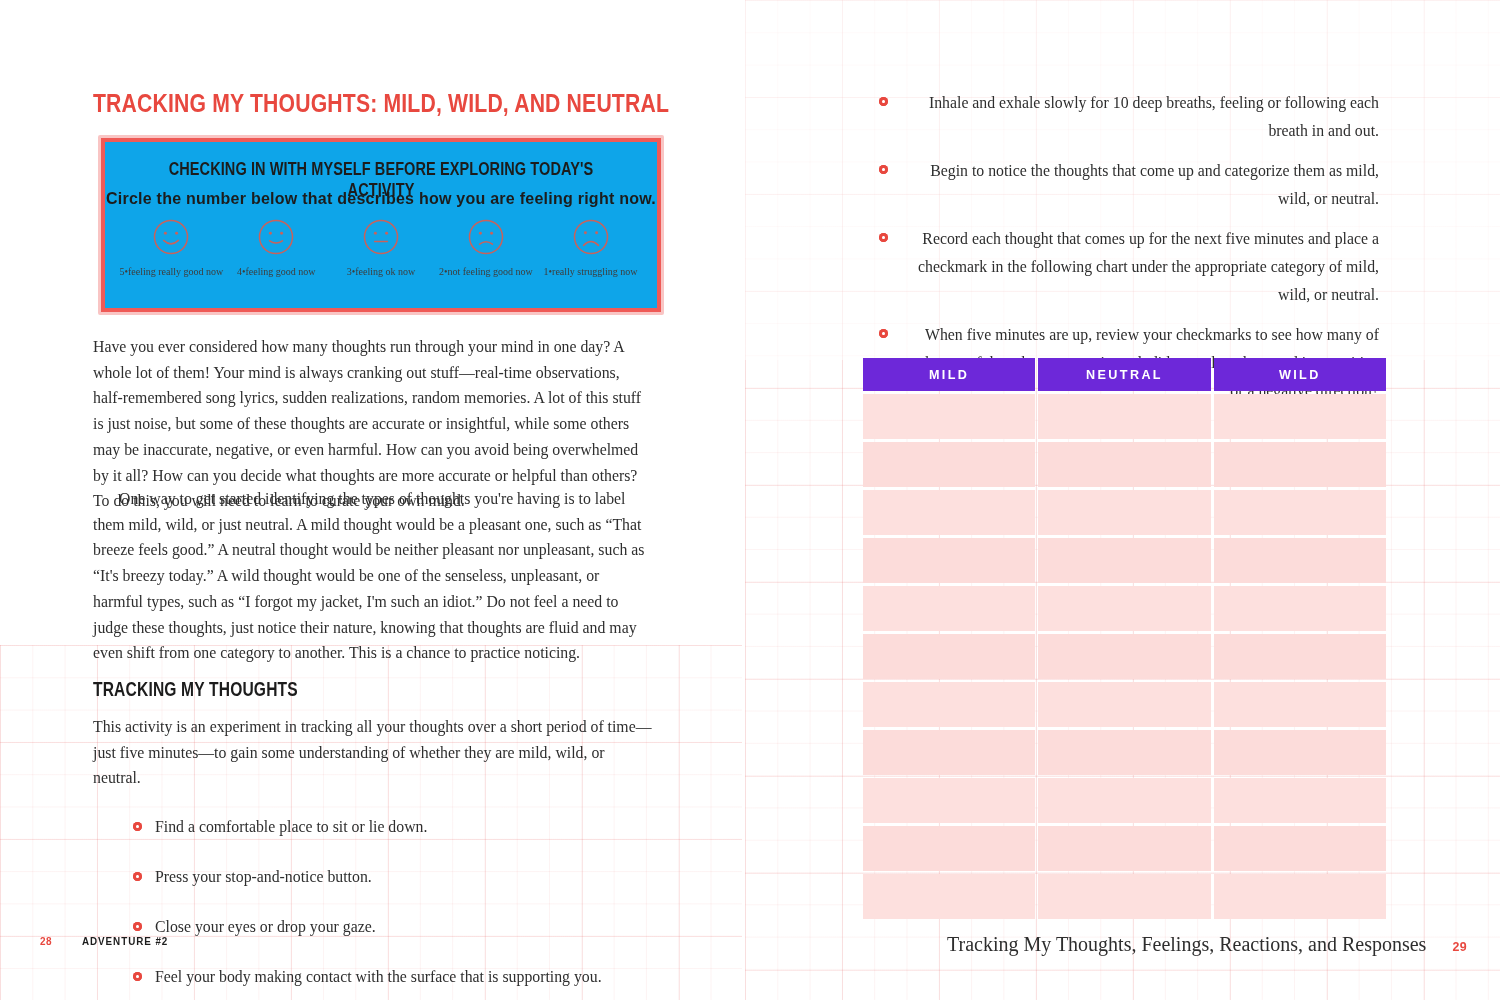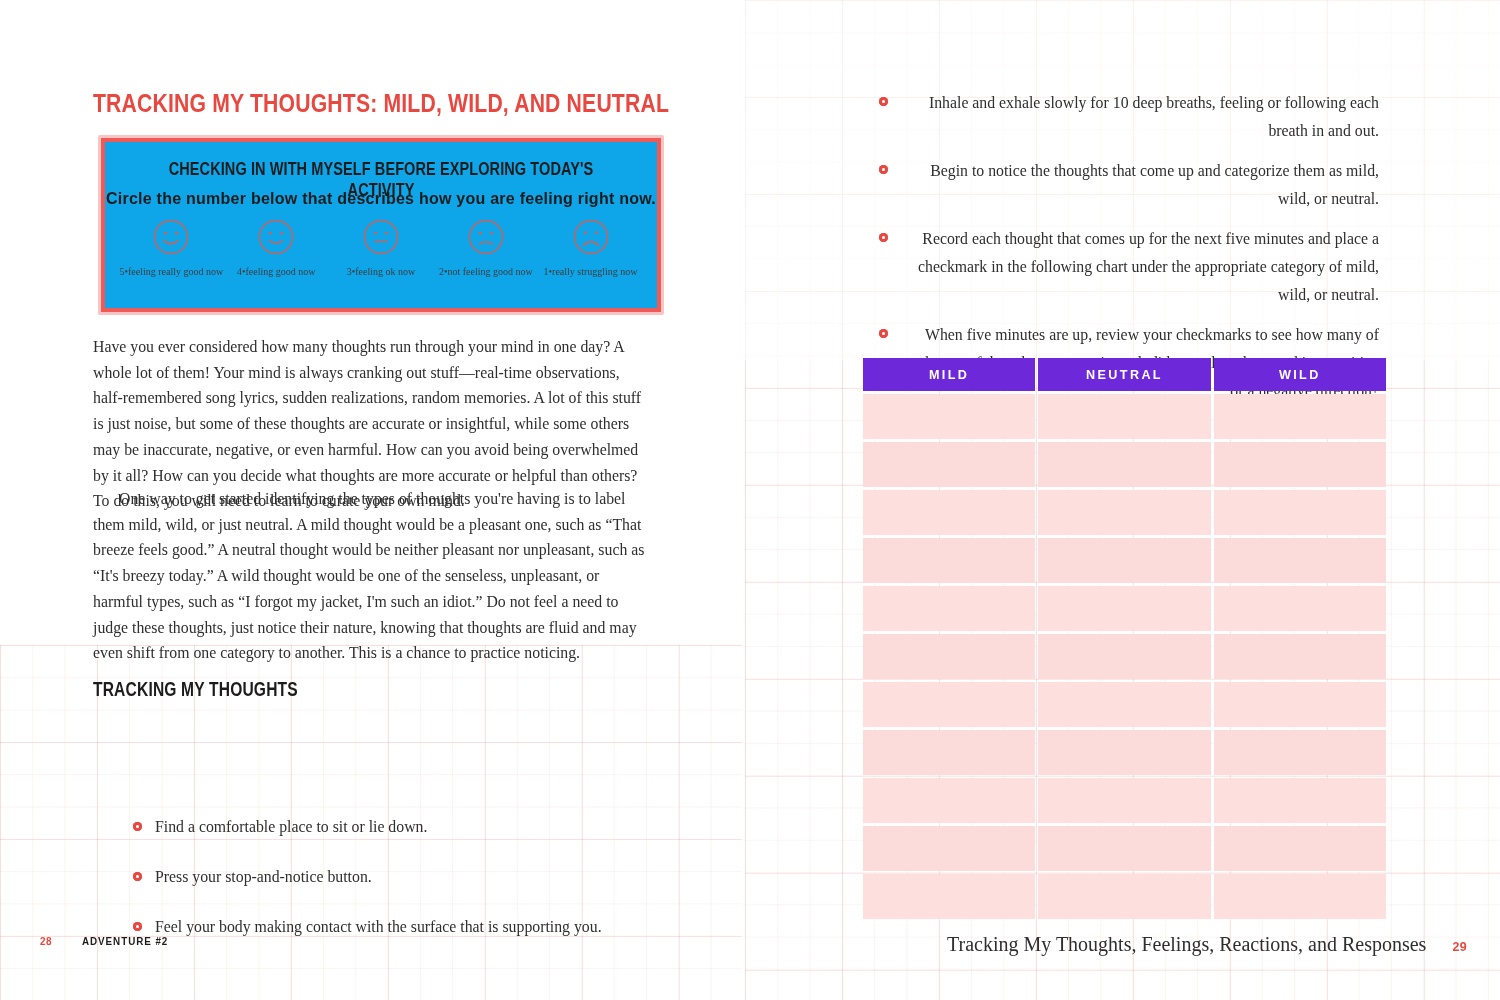--- a/index.html
+++ b/index.html
@@ -261,24 +261,26 @@
           <div class="face-label">1•really struggling now</div>
         </div>
 
       </div>
     </div>
 
     <div class="body-col" id="para1">Have you ever considered how many thoughts run through your mind in one day? A whole lot of them! Your mind is always cranking out stuff—real-time observations, half-remembered song lyrics, sudden realizations, random memories. A lot of this stuff is just noise, but some of these thoughts are accurate or insightful, while some others may be inaccurate, negative, or even harmful. How can you avoid being overwhelmed by it all? How can you decide what thoughts are more accurate or helpful than others? To do this, you will need to learn to curate your own mind.</div>
     <div class="body-col" id="para2">One way to get started identifying the types of thoughts you're having is to label them mild, wild, or just neutral. A mild thought would be a pleasant one, such as “That breeze feels good.” A neutral thought would be neither pleasant nor unpleasant, such as “It's breezy today.” A wild thought would be one of the senseless, unpleasant, or harmful types, such as “I forgot my jacket, I'm such an idiot.” Do not feel a need to judge these thoughts, just notice their nature, knowing that thoughts are fluid and may even shift from one category to another. This is a chance to practice noticing.</div>
 
     <div id="section-heading">TRACKING MY THOUGHTS</div>
+    <div class="body-col" id="para3">This activity is an experiment in tracking all your thoughts over a short period of time—just five minutes—to gain some understanding of whether they are mild, wild, or neutral.</div>
 
     <ul class="bullets" id="left-bullets">
       <li><span class="bullet-dot"></span><span>Find a comfortable place to sit or lie down.</span></li>
       <li><span class="bullet-dot"></span><span>Press your stop-and-notice button.</span></li>
+      <li><span class="bullet-dot"></span><span>Close your eyes or drop your gaze.</span></li>
       <li><span class="bullet-dot"></span><span>Feel your body making contact with the surface that is supporting you.</span></li>
     </ul>
 
     <div id="footer-left">
       <span id="folio-left">28</span>
       <span id="adventure-label">ADVENTURE #2</span>
     </div>
   </div>
 
   <div id="page-right"></div>

